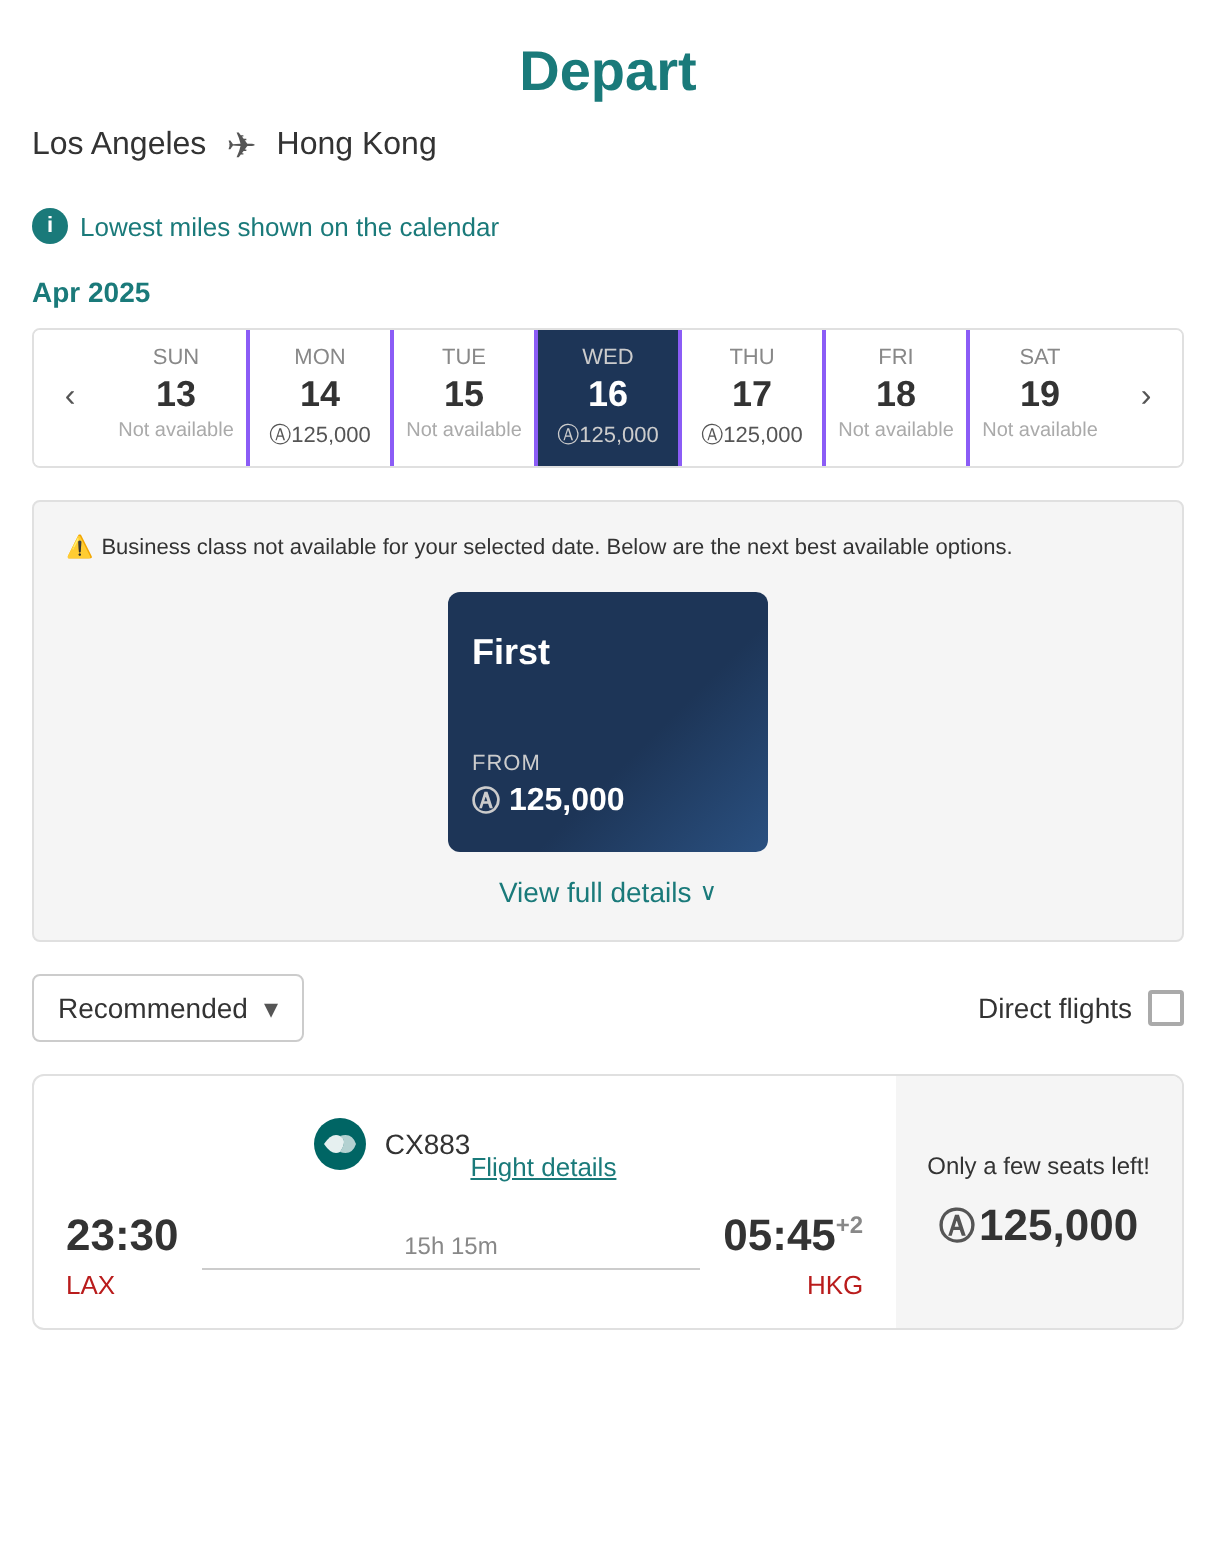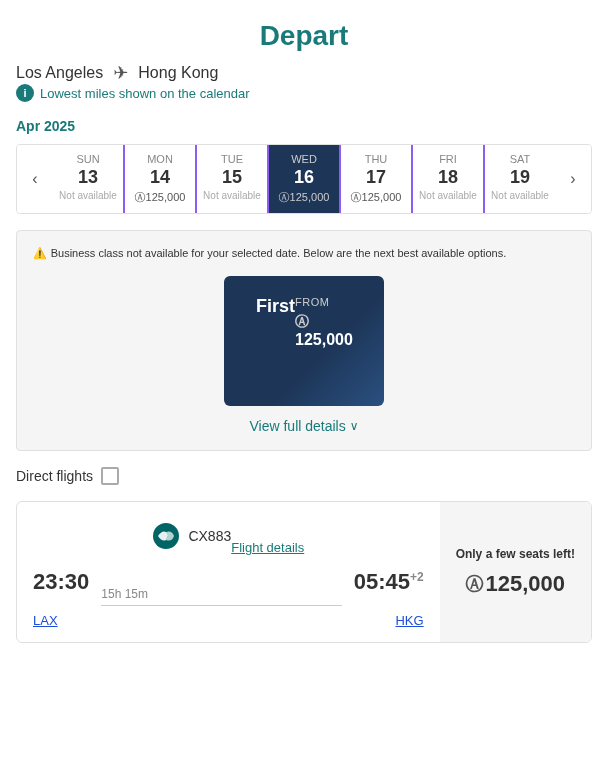--- a/index.html
+++ b/index.html
@@ -22,21 +22,21 @@
       margin-bottom: 10px;
       text-align: center;
     }
 
     .route-row {
       display: flex;
       align-items: center;
       gap: 10px;
       font-size: 16px;
       color: #333;
-      margin-bottom: 0;
+      margin-bottom: 20px;
     }
 
     .plane-icon {
       color: #555;
       font-size: 18px;
     }
 
     .info-banner {
       display: flex;
       align-items: center;
@@ -169,24 +169,24 @@
     .flight-class-card {
       width: 160px;
       border-radius: 6px;
       overflow: hidden;
       cursor: pointer;
     }
 
     .flight-class-card.first {
       background: linear-gradient(135deg, #1d3557 60%, #2a5080 100%);
       color: #fff;
-      padding: 20px 16px 16px 32px;
+      padding: 20px 16px 16px 12px;
       min-height: 130px;
       display: flex;
-      flex-direction: row;
+      flex-direction: column;
       justify-content: space-between;
     }
 
     .card-class-name {
       font-size: 18px;
       font-weight: 600;
       margin-bottom: 20px;
     }
 
     .card-from-label {
@@ -312,28 +312,27 @@
       text-align: left;
     }
 
     .time-text {
       font-size: 22px;
       font-weight: 600;
     }
 
     .airport-code {
       font-size: 13px;
-      color: #1d4ed8;
-      margin-top: 18px;
-      text-decoration: underline;
+      color: #b91c1c;
+      margin-top: 4px;
     }
 
     .flight-duration-section {
       flex: 1;
-      text-align: left;
+      text-align: center;
     }
 
     .duration-text {
       font-size: 12px;
       color: #888;
       margin-bottom: 4px;
     }
 
     .duration-line {
       height: 1px;
@@ -360,21 +359,21 @@
       align-items: center;
       justify-content: center;
       min-width: 130px;
       text-align: center;
     }
 
     .seats-warning {
       font-size: 12px;
       color: #333;
       margin-bottom: 10px;
-      font-weight: 700;
+      font-weight: 400;
     }
 
     .price-display {
       font-size: 22px;
       font-weight: 700;
       color: #333;
       display: flex;
       align-items: center;
       gap: 2px;
     }
@@ -470,20 +469,24 @@
     </div>
     <div class="view-details-row">
       <button class="view-details-btn">
         <span>View full details</span>
         <span style="font-size:12px;">∨</span>
       </button>
     </div>
   </div>
 
   <div class="sort-filter-row">
+    <div class="sort-dropdown">
+      <span class="sort-label">Recommended</span>
+      <span class="dropdown-arrow">▾</span>
+    </div>
     <div class="direct-flights-filter">
       <span>Direct flights</span>
       <span class="checkbox-box"></span>
     </div>
   </div>
 
   <div class="flight-result-card">
     <div class="flight-main-info">
       <div class="flight-header">
         <div class="airline-row">

